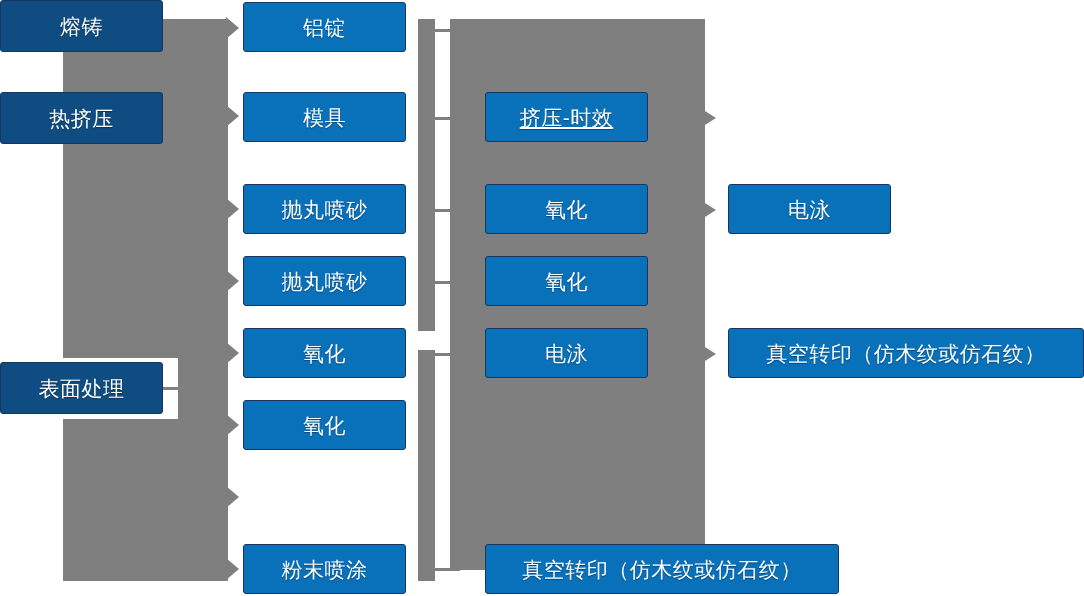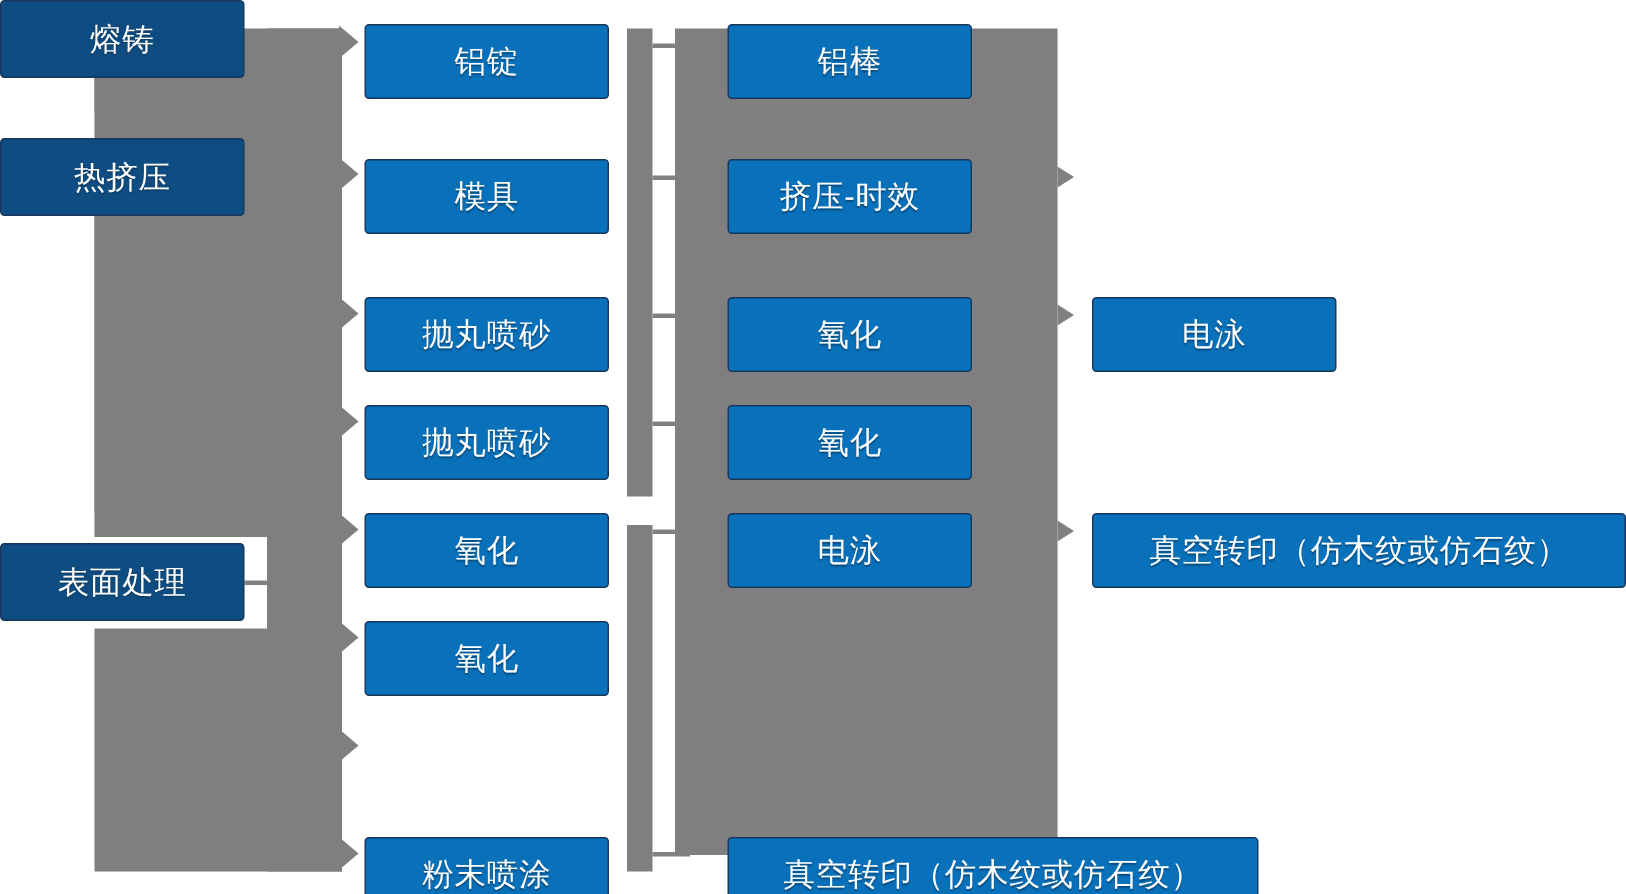--- a/index.html
+++ b/index.html
@@ -66,21 +66,21 @@
     color: #ffffff;
     border: 1px solid #17375e;
     border-radius: 3px;
     font-size: 21px;
     line-height: 1;
     letter-spacing: 0.5px;
     text-shadow: 0 1px 1px rgba(0,0,0,0.35);
     white-space: nowrap;
   }
   .box.dark  { background: #0f4c81; }
-  .box.light { background: #0970ba; margin-top: 14px; }
+  .box.light { background: #0970ba; }
   .box.wide  { font-size: 21px; }
 </style>
 </head>
 <body>
 
 <div id="canvas">
 
   <div class="gray" style="left:63px; top:19px; width:22px; height:56px;"></div>
   <div class="gray-arrow-down" style="left:63px; top:73px;"></div>
 
@@ -143,24 +143,21 @@
   <div class="box light" style="left:243px; top:328px; width:163px; height:50px;">
     <span>氧化</span>
   </div>
   <div class="box light" style="left:243px; top:400px; width:163px; height:50px;">
     <span>氧化</span>
   </div>
   <div class="box light" style="left:243px; top:544px; width:163px; height:50px;">
     <span>粉末喷涂</span>
   </div>
 
-  <div class="box light" style="left:485px; top:2px; width:163px; height:50px;">
-    <span>铝棒</span>
-  </div>
-  <div class="box light" style="left:485px; top:92px; width:163px; height:50px;">
+  <div class="box light" style="left:485px; top:92px; width:163px; height:50px;text-decoration:underline;">
     <span>挤压-时效</span>
   </div>
   <div class="box light" style="left:485px; top:184px; width:163px; height:50px;">
     <span>氧化</span>
   </div>
   <div class="box light" style="left:485px; top:256px; width:163px; height:50px;">
     <span>氧化</span>
   </div>
   <div class="box light" style="left:485px; top:328px; width:163px; height:50px;">
     <span>电泳</span>

